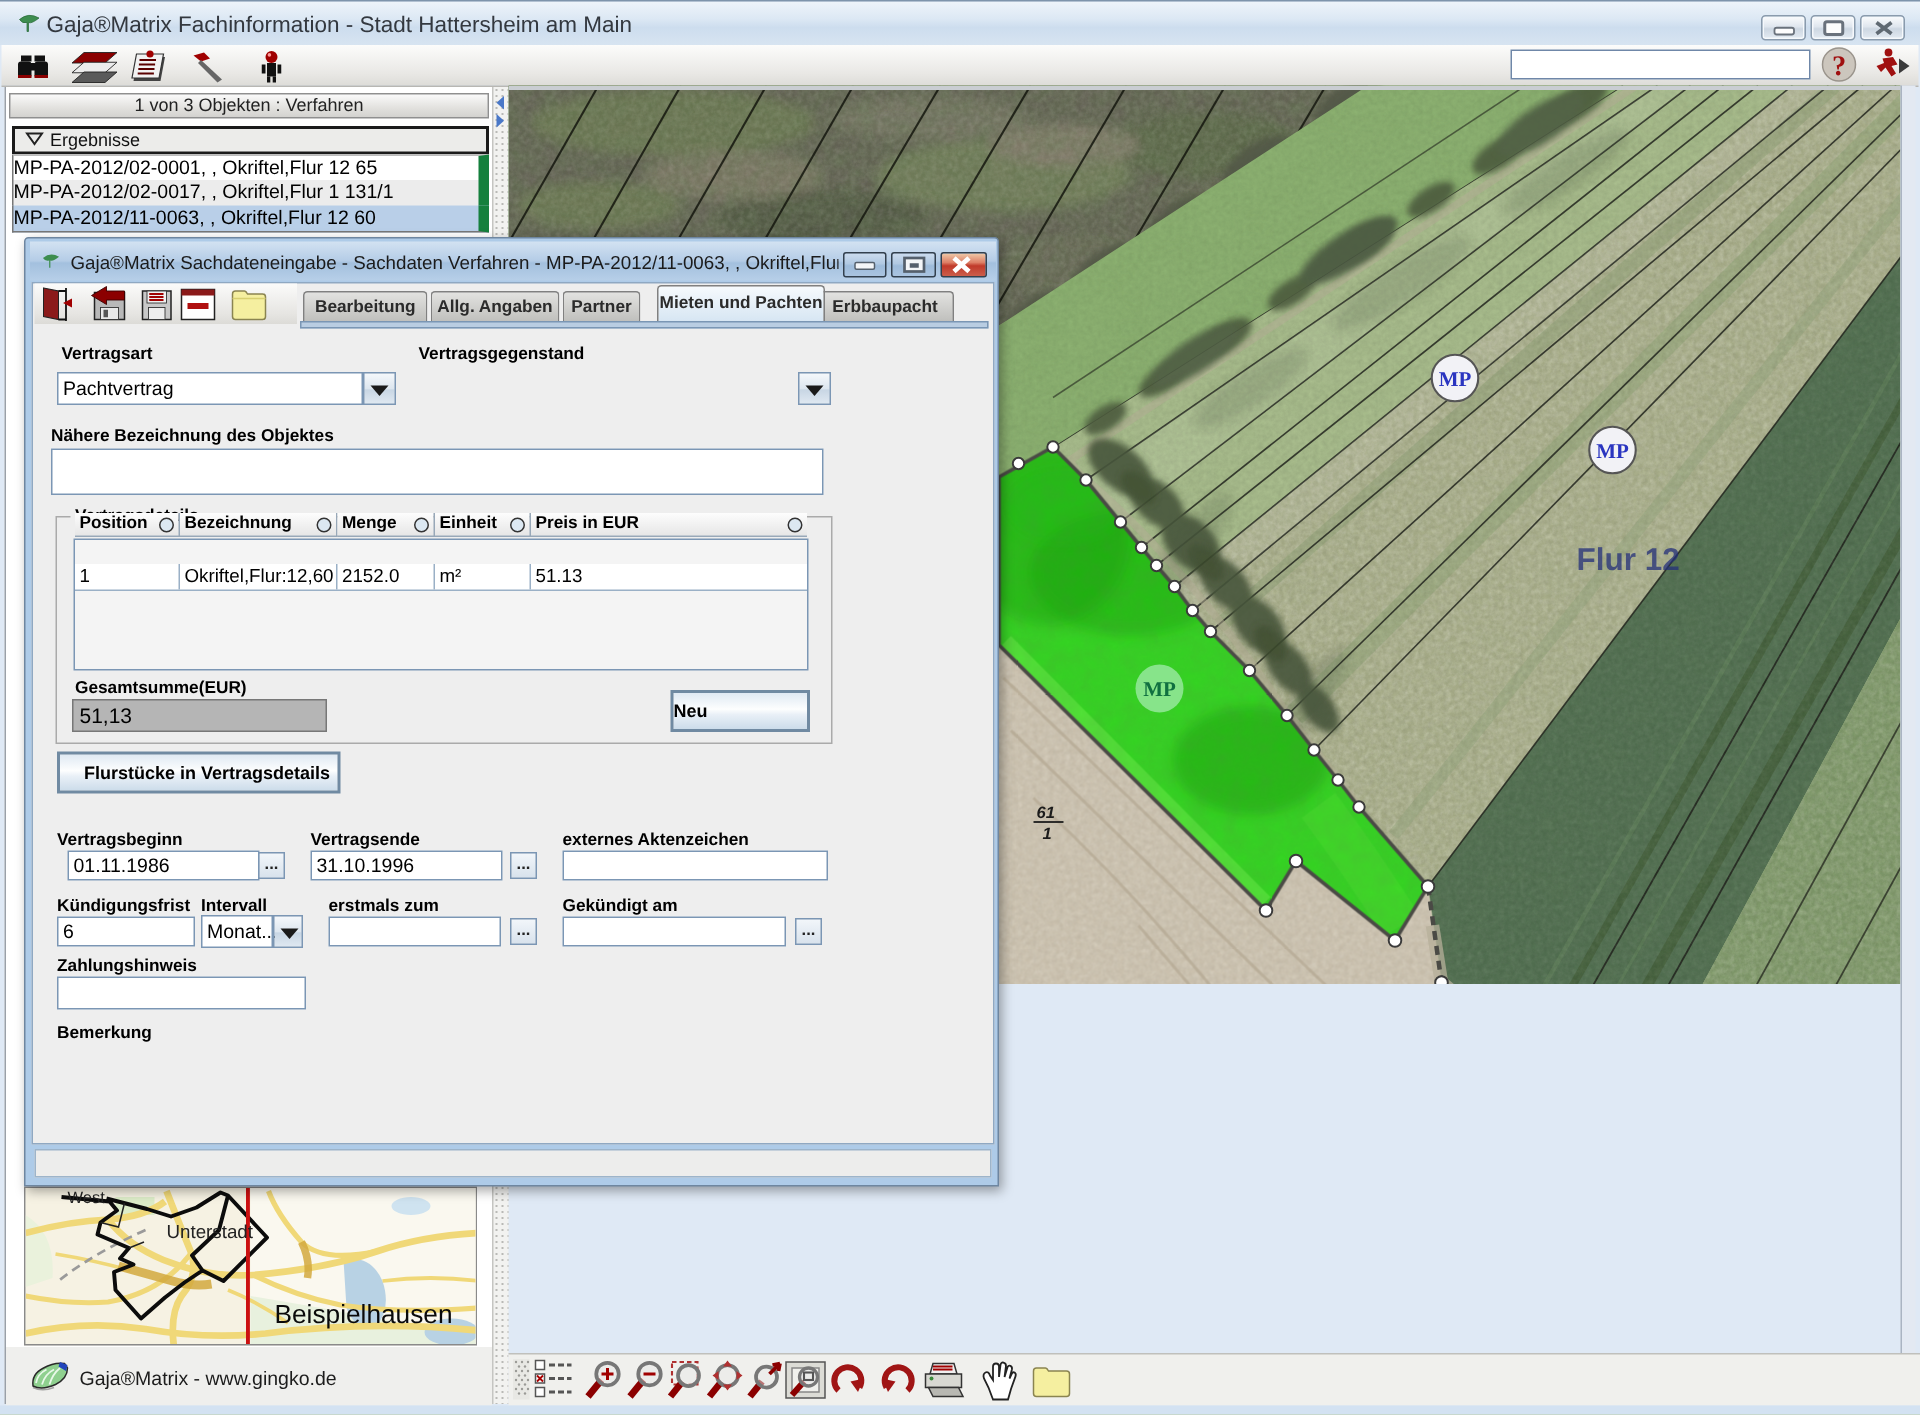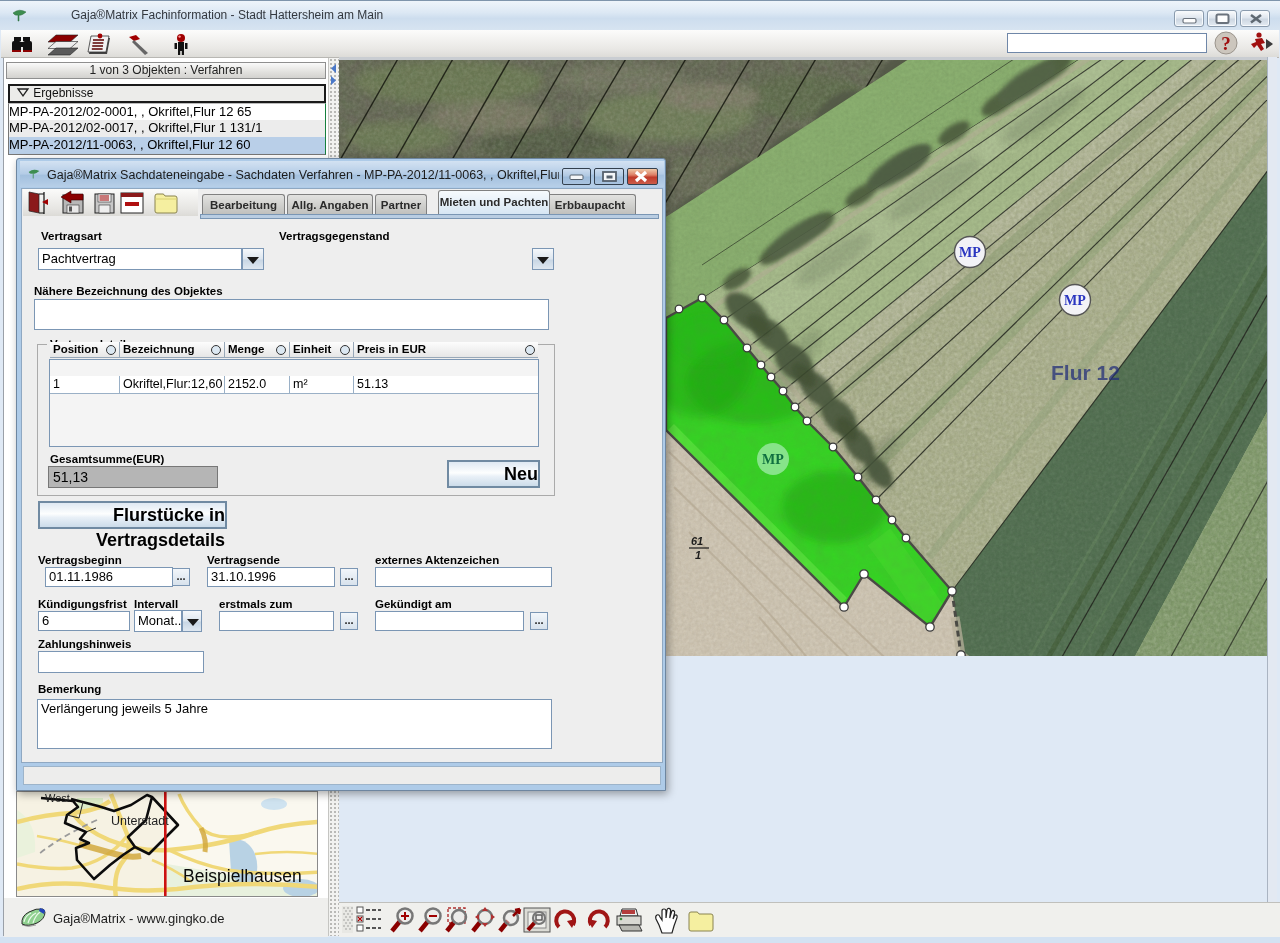--- a/index.html
+++ b/index.html
@@ -4,41 +4,41 @@
 <style>
   * { margin:0; padding:0; box-sizing:border-box; }
   html,body { width:1280px; height:943px; overflow:hidden; font-family:"Liberation Sans", sans-serif; }
   body { position:relative; background:#dfe9f5; }
   .abs { position:absolute; }
 
   
   #titlebar { left:0; top:0; width:1280px; height:30px;
     background:linear-gradient(#eef4fa 0%, #dce8f4 40%, #cdddee 60%, #d7e4f1 100%);
     border-top:1px solid #7e94ab; }
-  #title-text { left:31px; top:8px; font-size:12px; color:#33383f;margin-left:40px; }
+  #title-text { left:31px; top:8px; font-size:15px; color:#33383f; }
   .winbtn { top:10px; height:17px; border:1px solid #8a9bad; border-radius:3px;
     background:linear-gradient(#fbfcfd, #dfe6ee 45%, #cdd7e2 55%, #e4ebf2);
     box-shadow:inset 0 0 0 1px #f6f9fc; }
   
   #toolbar { left:1px; top:30px; width:1278px; height:28px;
     background:linear-gradient(#fcfcfb, #e9e8e5 70%, #dddcd8);
     border-bottom:1px solid #b8b7b3; }
   #searchbox { left:1007px; top:33px; width:200px; height:20px; background:#fff;
     border:1px solid #6f87a8; }
 
   
   #leftpanel { left:3px; top:58px; width:325px; height:878px; background:#fff;
     border-left:1px solid #9aa0a8; }
   #objbtn { left:6px; top:62px; width:320px; height:17px;
     background:linear-gradient(#fafafa,#e2e1de 60%,#d3d2cf); border:1px solid #8f8f8f;
     text-align:center; font-size:12px; color:#222; line-height:15px; }
   #ergheader { left:8px; top:84px; width:318px; height:19px; background:#ececea;
     border:2px solid #1a1a1a; font-size:12px; color:#111; line-height:15px; }
   .row { left:8px; width:318px; height:18px; font-size:13px; color:#000;
-    border-left:1px solid #777; border-right:1px solid #15803d; line-height:16px; white-space:nowrap; }
+    border-left:1px solid #777; border-right:7px solid #15803d; line-height:16px; white-space:nowrap; }
 
   
   #splitter { left:328px; top:58px; width:11px; height:878px;
     background:#f2f2f0;
     background-image:radial-gradient(#b9b9b6 1px, transparent 1px);
     background-size:4px 4px; border-left:1px solid #c5c5c2; }
 
   
   #ovmap { left:16px; top:791px; width:302px; height:106px; background:#f7f4e8;
     border:1px solid #8a8a8a; overflow:hidden; }
@@ -81,21 +81,21 @@
   label.b { position:absolute; font-size:11.5px; font-weight:bold; color:#000; white-space:nowrap; }
   .input { position:absolute; background:#fff; border:1px solid #7b96b4; font-size:13px;
     color:#000; padding-left:3px; line-height:17px; white-space:nowrap; }
   .combo-arrow { position:absolute; width:22px; background:linear-gradient(#f5f8fb,#dde6ef 50%,#c8d6e4 55%,#dfe8f1);
     border:1px solid #7b96b4; }
   .combo-arrow:after { content:""; position:absolute; left:4px; top:8px; width:0; height:0;
     border:6px solid transparent; border-top:7px solid #1a1a1a; }
   .dots { position:absolute; width:18px; height:18px; background:linear-gradient(#f2f6fa,#d8e2ec);
     border:1px solid #7b96b4; font-size:11px; font-weight:bold; color:#222; text-align:center; line-height:14px; }
   .btn { position:absolute; background:linear-gradient(#dfe9f3, #fdfefe 45%, #e9f0f7 60%, #ccdcea);
-    border:2px solid #708aa2; font-size:18px; font-weight:bold; color:#000; text-align:right; }
+    border:2px solid #708aa2; font-size:12px; font-weight:bold; color:#000; text-align:left; }
   .th { font-size:11.5px; font-weight:bold; color:#000; border-right:1px solid #98a8b8;
     background:linear-gradient(#fdfdfd,#e6e6e6); padding-left:3px; line-height:15px; position:relative;
     border-bottom:1px solid #98a8b8; white-space:nowrap; overflow:hidden; }
   .th:after { content:""; position:absolute; right:3px; top:3px; width:8px; height:8px;
     border-radius:50%; border:1.5px solid #333; background:#dce8f2; }
   .td { font-size:12.5px; color:#000; border-right:1px solid #9ab0c6; padding-left:3px;
     line-height:17px; white-space:nowrap; overflow:hidden; }
 </style>
 </head>
 <body>
@@ -749,16 +749,15 @@
   <div class="input" style="left:202px;top:452px;width:115px;height:20px;"></div>
   <div class="dots" style="left:323px;top:453px;">...</div>
   <label class="b" style="left:358px;top:439px">Gekündigt am</label>
   <div class="input" style="left:358px;top:452px;width:149px;height:20px;"></div>
   <div class="dots" style="left:513px;top:453px;">...</div>
 
   <label class="b" style="left:21px;top:479px">Zahlungshinweis</label>
   <div class="input" style="left:21px;top:492px;width:166px;height:22px;"></div>
 
   <label class="b" style="left:21px;top:524px">Bemerkung</label>
-  <div class="input" style="left:20px;top:540px;width:515px;height:50px;">Verlängerung jeweils 5 Jahre</div>
 
   <div id="dlg-statusstrip" class="abs"></div>
 </div>
 
 </body></html>

